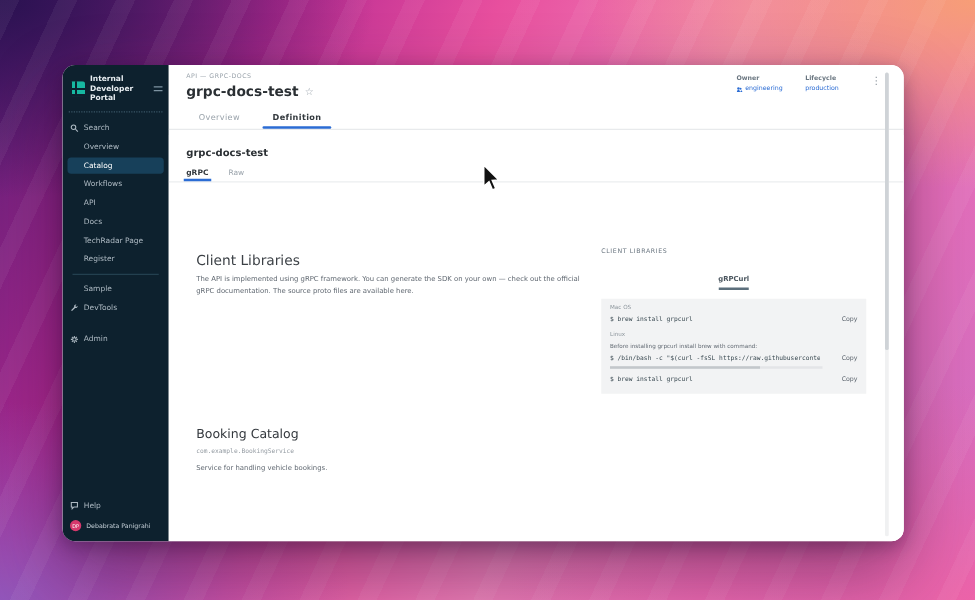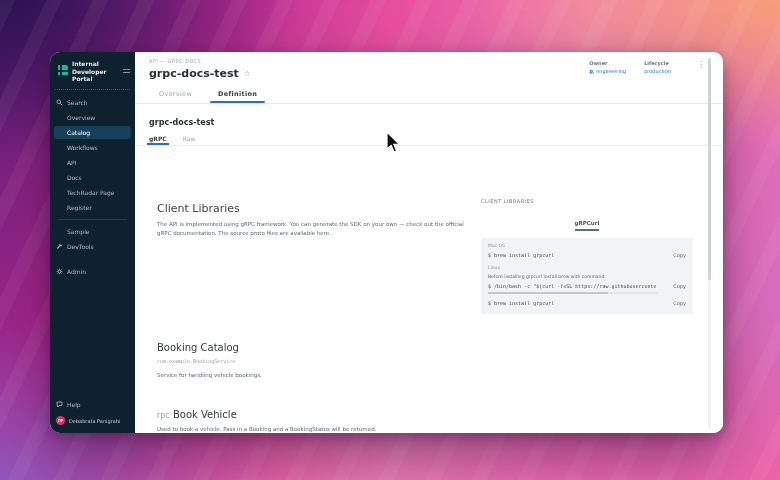--- a/index.html
+++ b/index.html
@@ -285,27 +285,20 @@
             </div>
           </div>
         </div>
 
         <div class="svc">
           <div class="svc-h2">Booking Catalog</div>
           <div class="svc-fqn">com.example.BookingService</div>
           <div class="svc-p">Service for handling vehicle bookings.</div>
         </div>
 
-        <div class="rpc">
-          <div class="rpc-h">
-            <span class="kind">rpc</span>
-            <span>Book Vehicle</span>
-          </div>
-          <div class="rpc-p">Used to book a vehicle. Pass in a Booking and a BookingStatus will be returned.</div>
-        </div>
 
       </div>
     </div>
 
     <div class="v-scroll">
         <i></i>
       </div>
   </div>
 </div>
 

